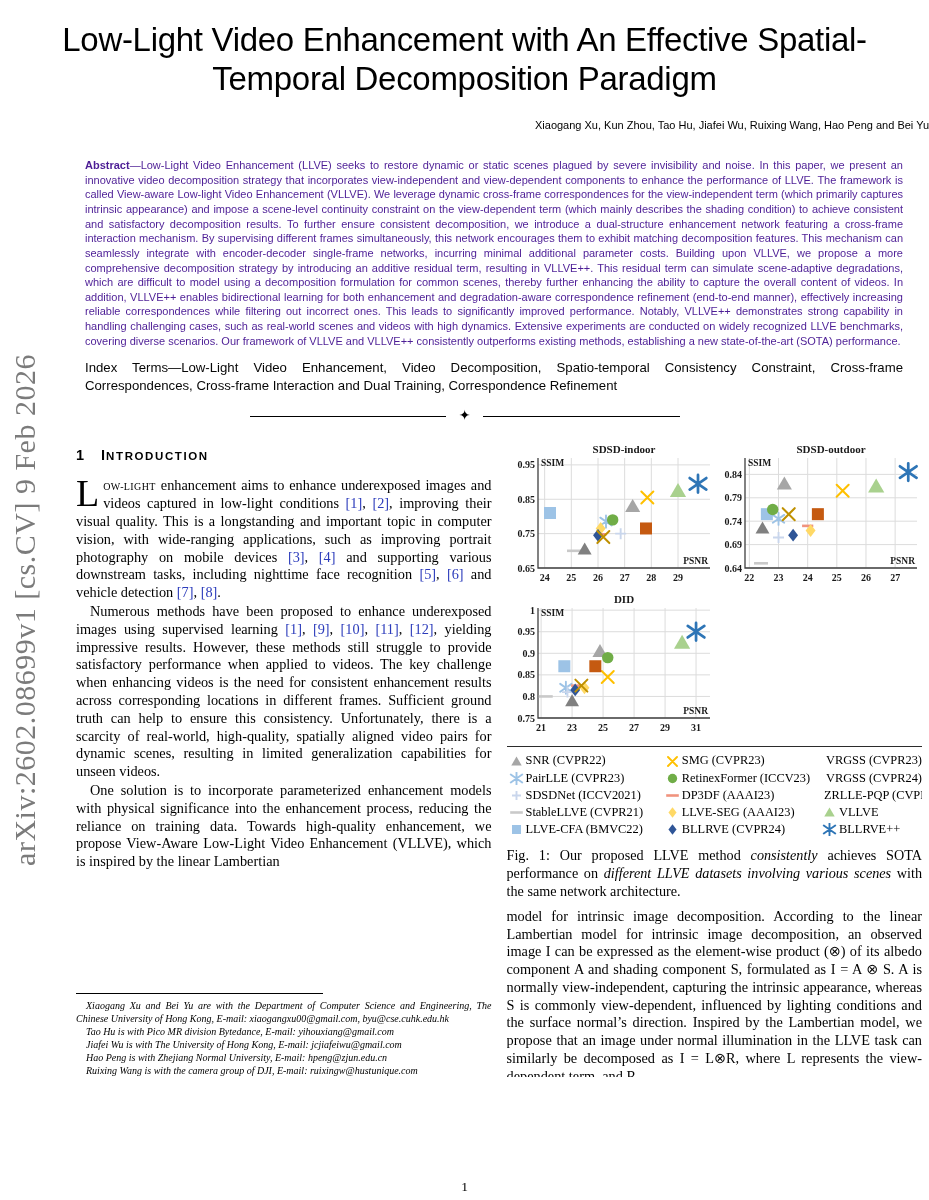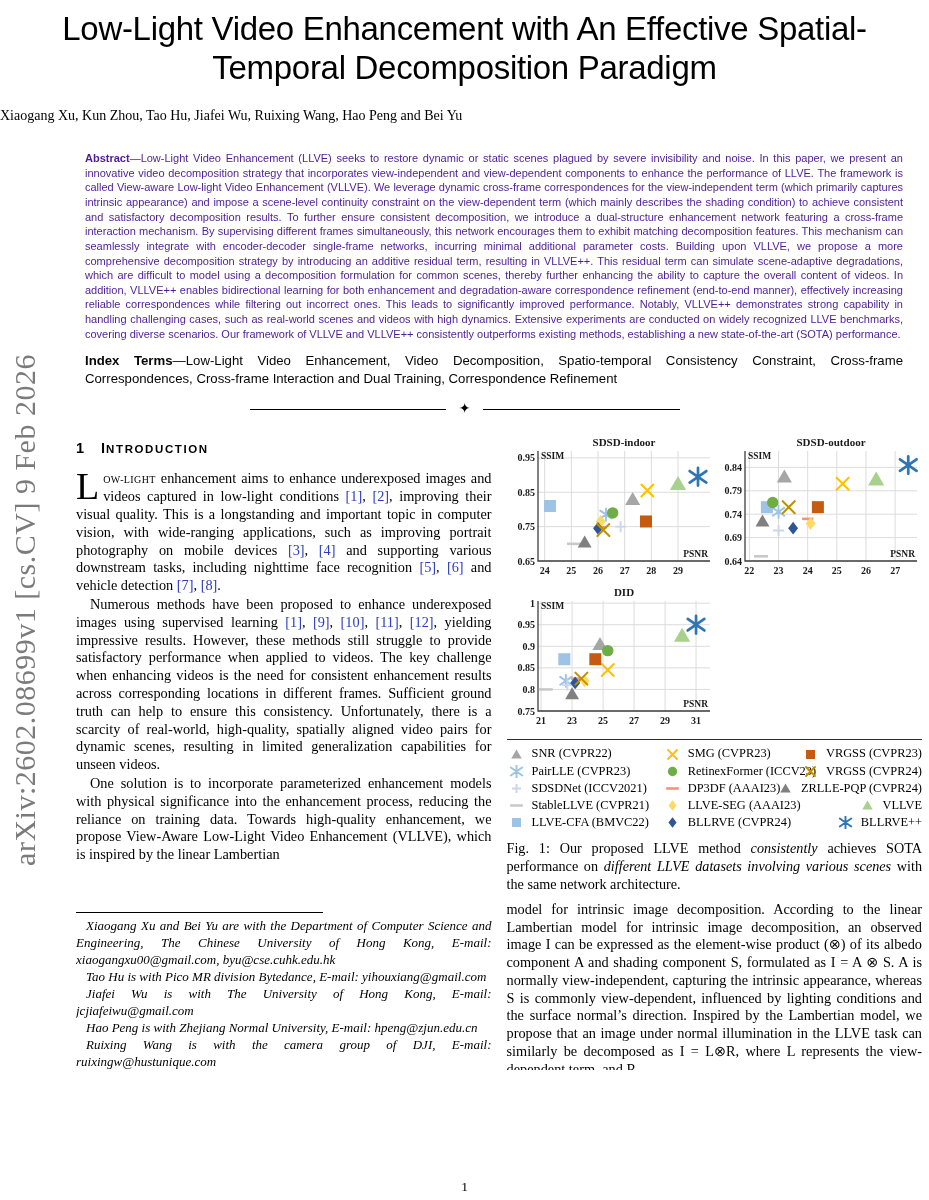--- a/index.html
+++ b/index.html
@@ -1,23 +1,23 @@
 <!DOCTYPE html>
 <html><head>
 <meta charset="utf-8">
 <style>
   html,body{margin:0;padding:0;background:#ffffff;}
   .page{position:relative;width:929px;height:1200px;background:#fff;overflow:hidden;
         font-family:"Liberation Serif",serif;color:#000;}
   .arxiv{position:absolute;left:-324px;top:592px;width:700px;height:36px;text-align:center;
          transform:rotate(-90deg);font-family:"Liberation Serif",serif;font-size:30px;
          color:#7b7b7b;letter-spacing:0.5px;white-space:nowrap;}
-  .title{margin:10px auto 0;max-width:830px;text-align:center;font-family:"Liberation Sans",sans-serif;
+  .title{margin:21px auto 0;max-width:830px;text-align:center;font-family:"Liberation Sans",sans-serif;
          font-weight:400;font-size:33px;line-height:1.17;letter-spacing:-0.3px;}
-  .authors{margin-top:21px;text-align:left;font-family:Liberation Serif, serif;font-size:14px;}
+  .authors{margin-top:21px;text-align:right;font-family:Liberation Sans, sans-serif;font-size:11px;}
   .absblock{margin:27px 26px 0 85px;font-family:"Liberation Sans",sans-serif;font-size:11px;
             line-height:1.33;text-align:justify;color:#4c1d95;}
   .absblock .lead{font-weight:700;}
   .ixblock{margin:11px 26px 0 85px;font-family:"Liberation Sans",sans-serif;font-size:13.2px;
            line-height:1.33;text-align:justify;color:#060606;}
   .divider{margin:15px auto 0;width:430px;display:flex;align-items:center;gap:13px;}
   .divider .line{flex:1;height:1.4px;background:#000;}
   .divider .diamond{font-size:14px;line-height:1;}
   .columns{display:flex;gap:15px;padding:21px 7px 0 76px;height:633px;}
   .col{flex:1;min-width:0;display:flex;flex-direction:column;overflow:hidden;}
@@ -26,47 +26,47 @@
   .sec-num{font-size:14.5px;}
   .sec-cap{font-size:14.5px;letter-spacing:1px;}
   .sec-rest{font-size:11.5px;letter-spacing:1.6px;}
   .body-p{margin:0;font-size:14.3px;line-height:1.245;text-align:justify;}
   .body-p + .body-p{text-indent:14px;margin-top:1px;}
   .dropcap{float:left;font-size:38px;line-height:29px;padding:2px 4px 0 0;}
   .smallcaps{font-size:10px;letter-spacing:0.4px;}
   .cite{color:#2b3bbb;}
   .footnote{margin-top:auto;padding-top:4px;}
   .footnote .rule{width:247px;height:1.2px;background:#000;margin-bottom:5px;}
-  .footnote p{margin:0;font-style:italic;font-size:13px;line-height:1.3;text-align:justify;text-indent:10px;}
+  .footnote p{margin:0;font-style:italic;font-size:10px;line-height:1.3;text-align:justify;text-indent:10px;}
   .charts{display:grid;grid-template-columns:1fr 1fr 1fr;}
   .charts svg{display:block;}
   .legend{border-top:1.6px solid #2b2b2b;margin-top:2px;padding:5px 0 3px 2px;display:flex;}
   .lcol{display:flex;flex-direction:column;}
   .lcol1{width:157px;}
   .lcol2{width:158px;}
-  .lcol3{width:100px;align-items:flex-end;}
-  .litem{display:flex;align-items:center;gap:8px;font-size:12.4px;line-height:17.2px;white-space:nowrap;}
+  .lcol3{width:100px;}
+  .litem{display:flex;align-items:center;gap:2px;font-size:12.4px;line-height:17.2px;white-space:nowrap;}
   .caption{margin:6px 0 0 0;font-size:14.2px;line-height:1.25;text-align:justify;}
   .rbody{margin:7px 0 0 0;font-size:14.3px;line-height:1.245;text-align:justify;}
   .pageno{position:absolute;bottom:5px;left:0;width:100%;text-align:center;font-size:13.5px;}
 </style>
 </head>
 <body>
 
 <div class="page">
 
   <div class="arxiv">arXiv:2602.08699v1  [cs.CV]  9 Feb 2026</div>
 
   <div class="title">Low-Light Video Enhancement with An Effective Spatial-Temporal Decomposition Paradigm</div>
 
   <div class="authors">Xiaogang Xu, Kun Zhou, Tao Hu, Jiafei Wu, Ruixing Wang, Hao Peng and Bei Yu</div>
 
   <p class="absblock"><span class="lead">Abstract</span><span>—Low-Light Video Enhancement (LLVE) seeks to restore dynamic or static scenes plagued by severe invisibility and noise. In this paper, we present an innovative video decomposition strategy that incorporates view-independent and view-dependent components to enhance the performance of LLVE. The framework is called View-aware Low-light Video Enhancement (VLLVE). We leverage dynamic cross-frame correspondences for the view-independent term (which primarily captures intrinsic appearance) and impose a scene-level continuity constraint on the view-dependent term (which mainly describes the shading condition) to achieve consistent and satisfactory decomposition results. To further ensure consistent decomposition, we introduce a dual-structure enhancement network featuring a cross-frame interaction mechanism. By supervising different frames simultaneously, this network encourages them to exhibit matching decomposition features. This mechanism can seamlessly integrate with encoder-decoder single-frame networks, incurring minimal additional parameter costs. Building upon VLLVE, we propose a more comprehensive decomposition strategy by introducing an additive residual term, resulting in VLLVE++. This residual term can simulate scene-adaptive degradations, which are difficult to model using a decomposition formulation for common scenes, thereby further enhancing the ability to capture the overall content of videos. In addition, VLLVE++ enables bidirectional learning for both enhancement and degradation-aware correspondence refinement (end-to-end manner), effectively increasing reliable correspondences while filtering out incorrect ones. This leads to significantly improved performance. Notably, VLLVE++ demonstrates strong capability in handling challenging cases, such as real-world scenes and videos with high dynamics. Extensive experiments are conducted on widely recognized LLVE benchmarks, covering diverse scenarios. Our framework of VLLVE and VLLVE++ consistently outperforms existing methods, establishing a new state-of-the-art (SOTA) performance.</span></p>
 
-  <p class="ixblock"><span class="lead" style="font-weight:700">Index Terms</span><span>—Low-Light Video Enhancement, Video Decomposition, Spatio-temporal Consistency Constraint, Cross-frame Correspondences, Cross-frame Interaction and Dual Training, Correspondence Refinement</span></p>
+  <p class="ixblock"><span class="lead" style="font-weight:400">Index Terms</span><span>—Low-Light Video Enhancement, Video Decomposition, Spatio-temporal Consistency Constraint, Cross-frame Correspondences, Cross-frame Interaction and Dual Training, Correspondence Refinement</span></p>
 
   <div class="divider">
     <div class="line"></div>
     <div class="diamond">✦</div>
     <div class="line"></div>
   </div>
 
   <div class="columns">
 
     <div class="col">

